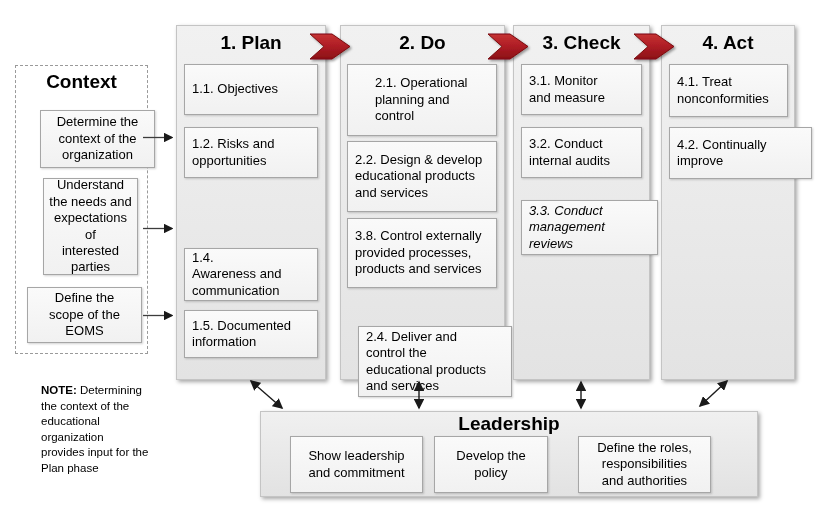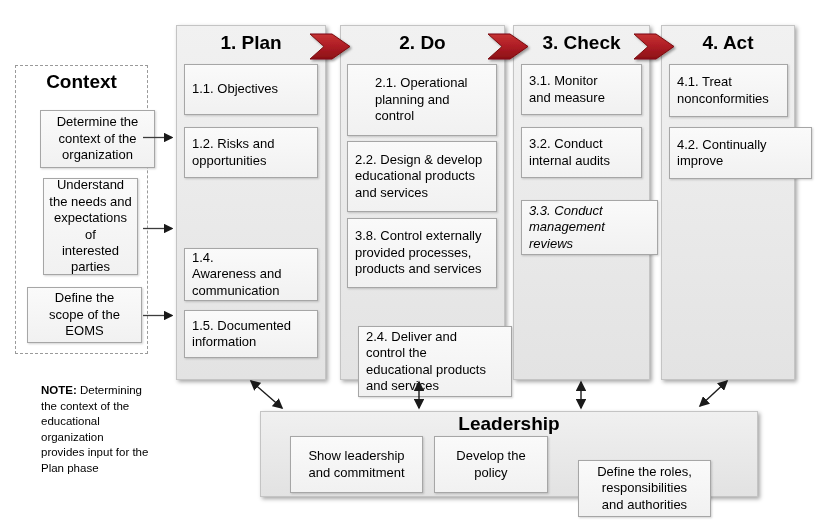--- a/index.html
+++ b/index.html
@@ -162,21 +162,21 @@
 nonconformities</div>
   <div class="sbox left" style="left:669px; top:127px; width:143px; height:52px;">4.2. Continually
 improve</div>
 
   <div class="leadership-frame"></div>
   <div class="leadership-title">Leadership</div>
   <div class="sbox center" style="left:290px; top:436px; width:133px; height:57px; z-index:2;">Show leadership
 and commitment</div>
   <div class="sbox center" style="left:434px; top:436px; width:114px; height:57px; z-index:2;">Develop the
 policy</div>
-  <div class="sbox center" style="left:578px; top:436px; width:133px; height:57px; z-index:2;margin-top:24px;">Define the roles,
+  <div class="sbox center" style="left:578px; top:436px; width:133px; height:57px; z-index:2;">Define the roles,
 responsibilities
 and authorities</div>
 
   <div class="note"><b>NOTE:</b><span> Determining
 the context of the
 educational
 organization
 provides input for the
 Plan phase</span></div>
 

